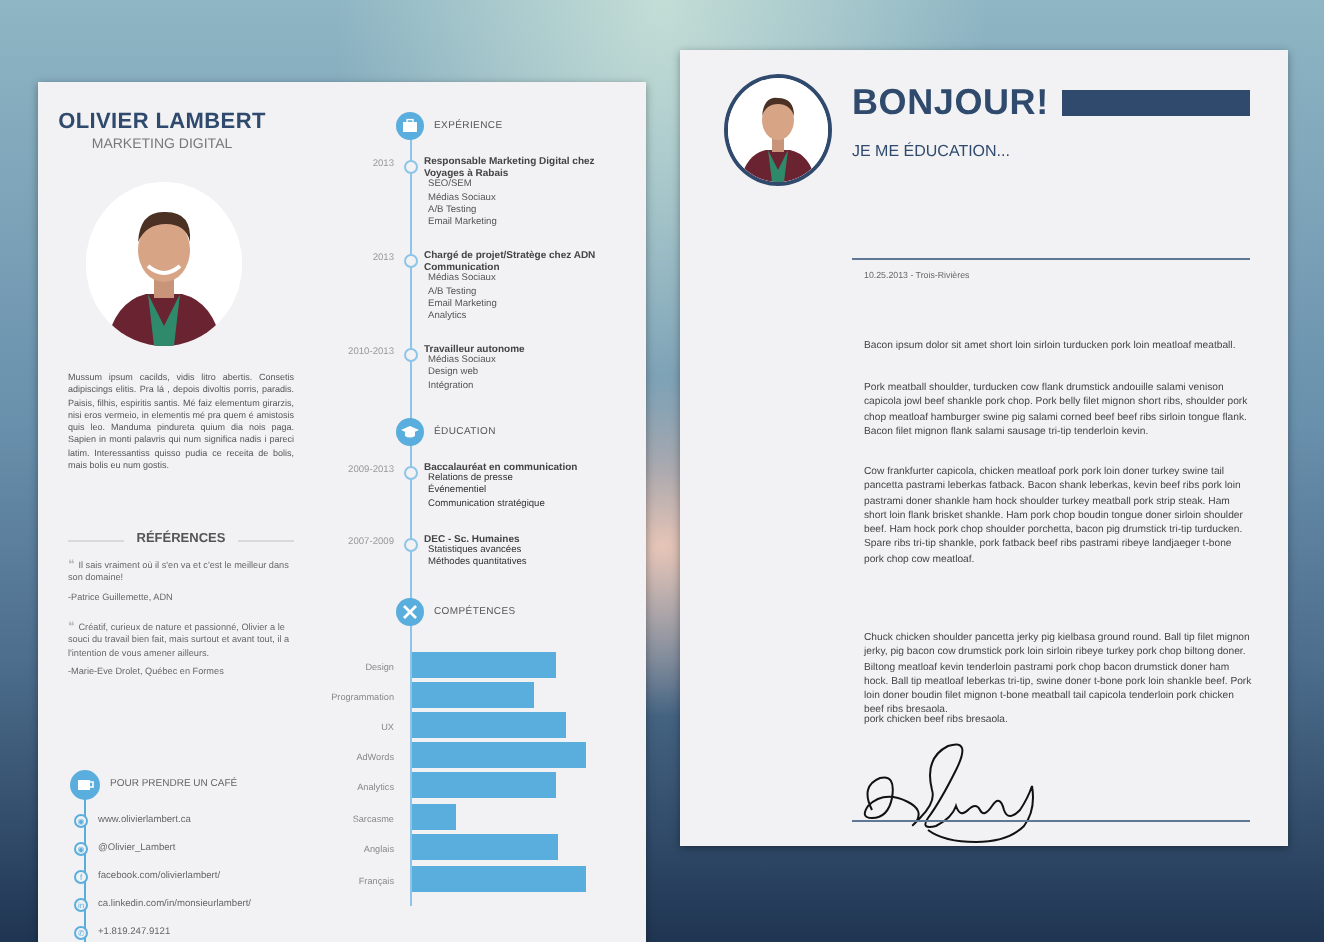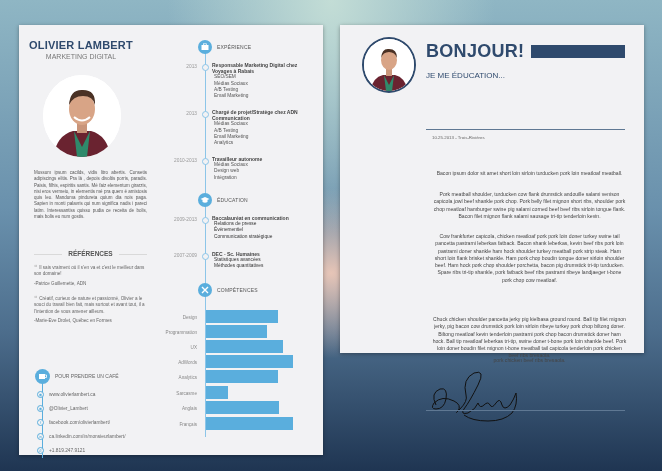--- a/index.html
+++ b/index.html
@@ -5,22 +5,22 @@
   html,body{margin:0;padding:0;}
   body{
     width:662px;height:471px;overflow:hidden;position:relative;
     font-family:"Liberation Sans",sans-serif;
     background:
       radial-gradient(ellipse at 50% 0%, #c3ddd6 0%, rgba(195,221,214,0) 35%),
       radial-gradient(ellipse at 50% 58%, #e7c5b7 0%, rgba(231,197,183,0) 22%),
       linear-gradient(180deg,#8fb6c4 0%,#6990ac 45%,#4d6e8d 70%,#1f3552 100%);
   }
   .page{position:absolute;background:#f2f2f4;box-shadow:0 1px 4px rgba(0,0,0,.35);}
-  #page-left{left:19px;top:25px;width:304px;height:430px;}
-  #page-right{left:340px;top:25px;width:304px;height:328px;text-align:center;}
+  #page-left{left:19px;top:41px;width:304px;height:430px;}
+  #page-right{left:340px;top:25px;width:304px;height:398px;}
   .abs{position:absolute;}
   .name{left:0;top:14px;width:124px;text-align:center;font-weight:bold;font-size:11px;color:#2f4a6d;letter-spacing:.2px;}
   .job{left:0;top:28px;width:124px;text-align:center;font-size:7px;color:#777;}
   .photo-big{left:24px;top:50px;width:78px;height:82px;border-radius:50%;background:#fff;overflow:hidden;}
   .bio{left:15px;top:145px;width:113px;font-size:4.5px;line-height:6.3px;color:#555;text-align:justify;}
   .ref-title{left:15px;top:225px;width:113px;text-align:center;font-size:6.5px;font-weight:bold;color:#555;}
   .ref-line{height:1px;background:#d9d9d9;top:229px;}
   .quote{left:15px;width:113px;font-size:4.6px;line-height:6.3px;color:#666;}
   .quote .q{color:#bbb;font-size:6px;margin-right:2px;}
   .quote .auth{display:block;margin-top:3px;}

